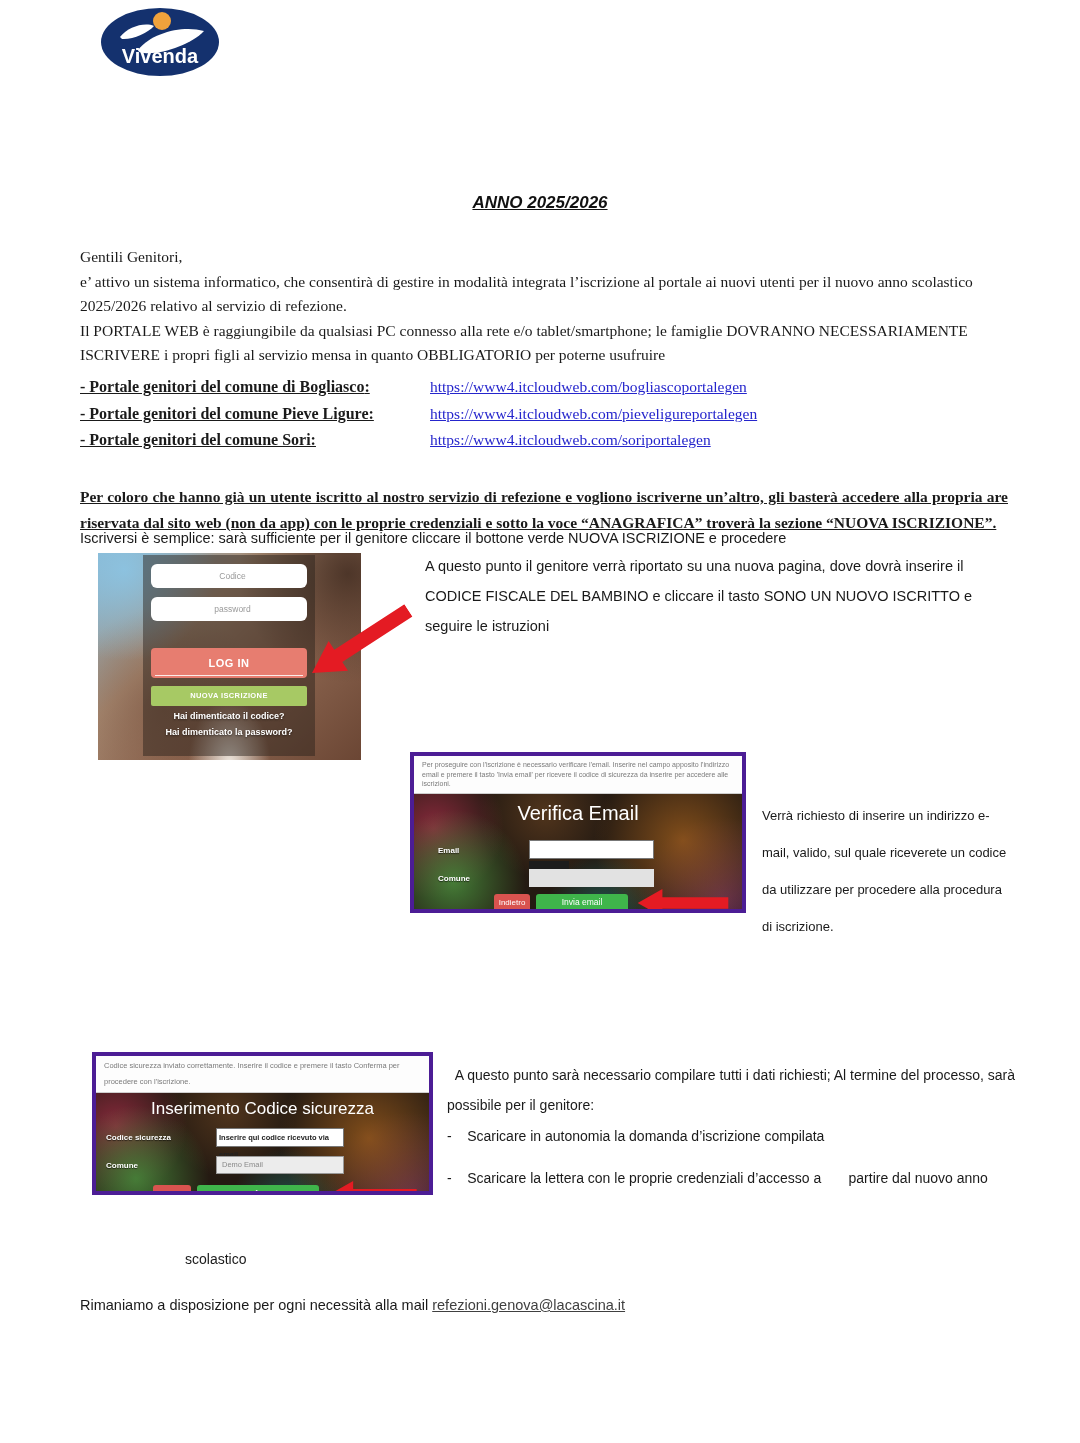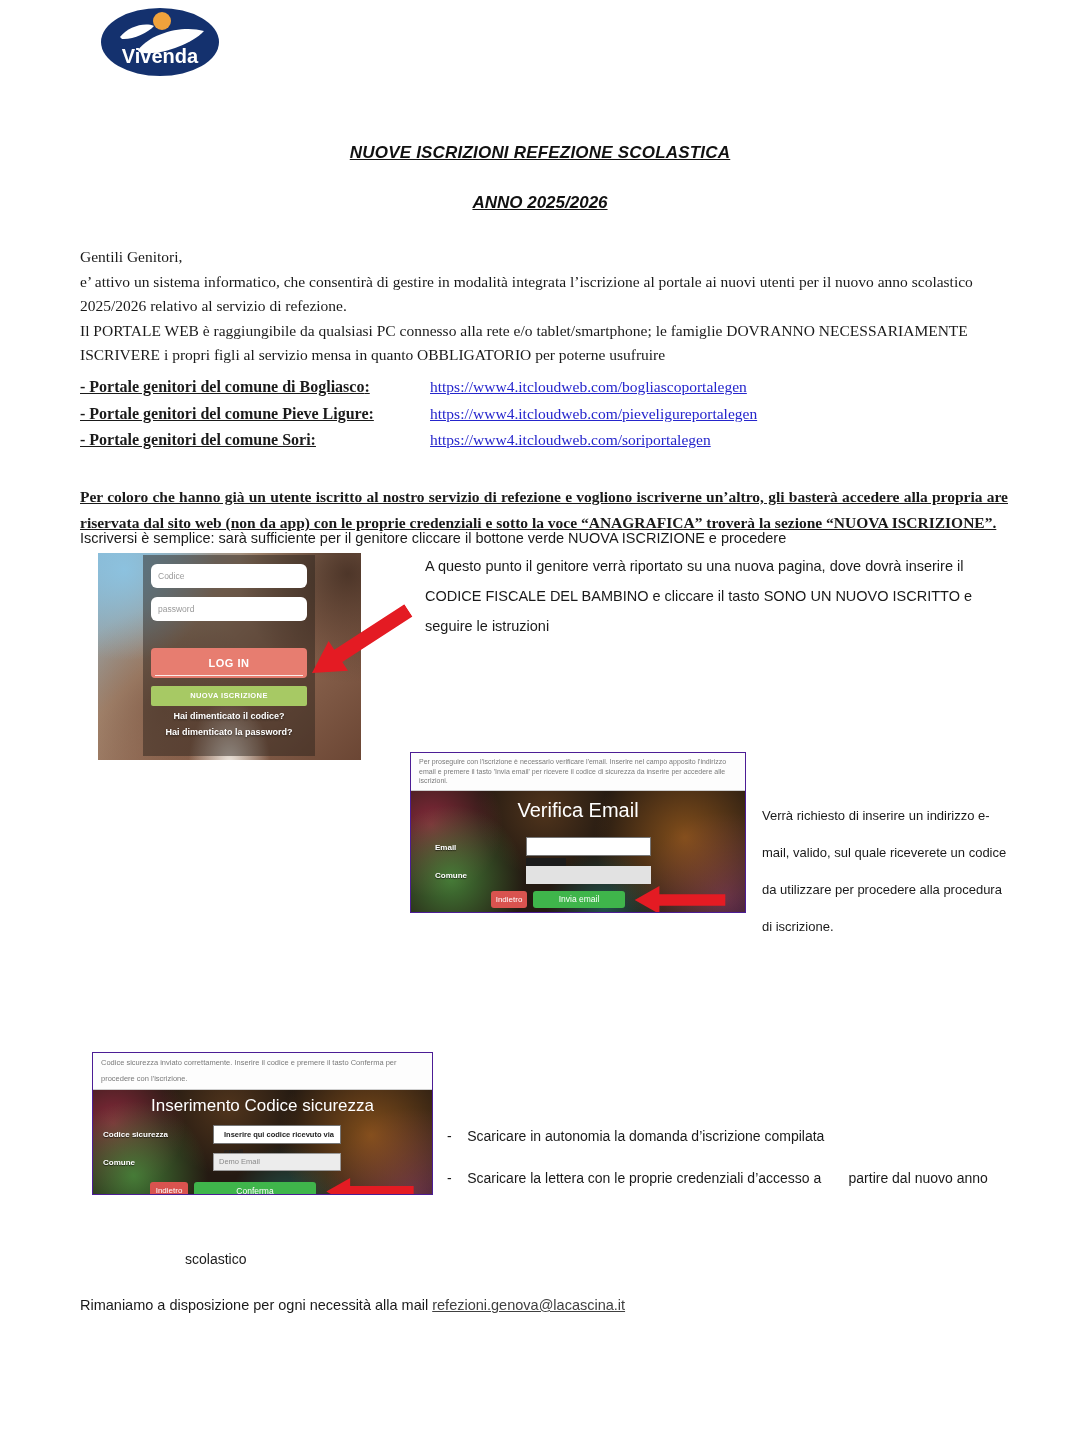--- a/index.html
+++ b/index.html
@@ -44,33 +44,33 @@
     background:
       radial-gradient(circle at 10% 8%, rgba(140,195,225,.95) 0%, rgba(140,195,225,0) 30%),
       radial-gradient(circle at 95% 10%, rgba(70,48,36,.9) 0%, rgba(70,48,36,0) 35%),
       radial-gradient(ellipse at 50% 102%, rgba(245,240,232,.95) 0%, rgba(245,240,232,0) 22%),
       radial-gradient(circle at 25% 75%, rgba(120,80,60,.6) 0%, rgba(120,80,60,0) 40%),
       linear-gradient(135deg,#86b4cf 0%,#a98c74 35%,#8f6852 60%,#6b4634 100%);}
   .login-panel{position:absolute;left:45px;top:2px;width:172px;height:201px;
     background:rgba(42,33,27,.48);}
   .fake-input{position:absolute;left:8px;width:156px;height:24px;background:#fff;border-radius:6px;
     font-family:"Liberation Sans", sans-serif;font-size:8.5px;color:#9a9a9a;line-height:24px;
-    padding-left:7px;box-sizing:border-box;}
+    padding-left:7px;box-sizing:border-box;text-align:center;}
   .btn-login{position:absolute;left:8px;top:93px;width:156px;height:30px;background:#e77d70;border-radius:4px;
     color:#fff;font-family:"Liberation Sans", sans-serif;font-weight:bold;font-size:11px;
     text-align:center;line-height:30px;letter-spacing:.5px;}
   .login-divider{position:absolute;left:12px;top:120px;width:148px;height:1px;background:rgba(255,255,255,.85);}
   .btn-nuova{position:absolute;left:8px;top:131px;width:156px;height:20px;background:#a7c964;border-radius:2px;
     color:#fff;font-family:"Liberation Sans", sans-serif;font-weight:bold;font-size:7.5px;
     text-align:center;line-height:20px;letter-spacing:.4px;}
   .login-link{position:absolute;left:0;width:172px;text-align:center;color:#fff;
     font-family:"Liberation Sans", sans-serif;font-weight:bold;font-size:9px;text-shadow:0 1px 2px rgba(0,0,0,.5);}
 
   
-  .shot-frame{overflow:hidden;border:1px solid #4c1d95;box-sizing:border-box;}
+  .shot-frame{overflow:hidden;border:4px solid #4c1d95;box-sizing:border-box;}
   .shot-notice{background:#fdfdfd;border-bottom:1px solid #cfcfcf;color:#7a7a7a;
     font-family:"Liberation Sans", sans-serif;font-size:7px;line-height:9.5px;padding:4px 8px;box-sizing:border-box;}
   .shot-body{position:relative;width:100%;
     background:
       radial-gradient(circle at 12% 72%, rgba(72,140,60,.85) 0%, rgba(72,140,60,0) 24%),
       radial-gradient(circle at 6% 28%, rgba(160,45,70,.8) 0%, rgba(160,45,70,0) 22%),
       radial-gradient(circle at 82% 38%, rgba(170,100,30,.7) 0%, rgba(170,100,30,0) 32%),
       radial-gradient(circle at 58% 95%, rgba(30,115,110,.6) 0%, rgba(30,115,110,0) 26%),
       radial-gradient(circle at 94% 88%, rgba(145,60,125,.55) 0%, rgba(145,60,125,0) 26%),
       radial-gradient(circle at 40% 15%, rgba(110,70,35,.6) 0%, rgba(110,70,35,0) 30%),
@@ -109,21 +109,20 @@
   <div class="abs logo">
     <svg class="arrow-svg" width="124" height="72" viewBox="0 0 124 72">
       <ellipse cx="62" cy="36" rx="59" ry="34" fill="#14316e"></ellipse>
       <path d="M22,31 C30,21 46,16 56,20 C50,27 34,34 24,33 Z" fill="#ffffff"></path>
       <path d="M40,44 C54,26 86,19 106,25 C94,38 64,49 46,47 C42,46.5 40,45.5 40,44 Z" fill="#ffffff"></path>
       <circle cx="64" cy="15" r="9" fill="#f0a23c"></circle>
       <text x="62" y="57" text-anchor="middle" font-family="Liberation Sans, sans-serif" font-size="20" font-weight="bold" fill="#ffffff">Vivenda</text>
     </svg>
   </div>
 
-  <div class="abs doc-title">NUOVE ISCRIZIONI REFEZIONE SCOLASTICA</div>
   <div class="abs doc-subtitle">ANNO 2025/2026</div>
 
   <div class="abs intro">
     <div>Gentili Genitori,</div>
     <div>e’ attivo un sistema informatico, che consentirà di gestire in modalità integrata l’iscrizione al portale ai nuovi utenti per il nuovo anno scolastico 2025/2026 relativo al servizio di refezione.</div>
     <div>Il PORTALE WEB è raggiungibile da qualsiasi PC connesso alla rete e/o tablet/smartphone; le famiglie DOVRANNO NECESSARIAMENTE ISCRIVERE i propri figli al servizio mensa in quanto OBBLIGATORIO per poterne usufruire</div>
   </div>
 
   <div class="abs portals">
     <div class="portal-row">
@@ -182,33 +181,34 @@
     </div>
   </div>
 
   <div class="abs sans caption-verify">Verrà richiesto di inserire un indirizzo e-mail, valido, sul quale riceverete un codice da utilizzare per procedere alla procedura di iscrizione.</div>
 
   <div class="abs shot-frame shot-code">
     <div class="shot-notice" style="font-size:7.5px;line-height:16px;padding:2px 8px;">Codice sicurezza inviato correttamente. Inserire il codice e premere il tasto Conferma per procedere con l'iscrizione.</div>
     <div class="shot-body" style="height:119px;">
       <div class="shot-title" style="top:6px;font-size:17px;">Inserimento Codice sicurezza</div>
       <div class="shot-label" style="left:10px;top:40px;">Codice sicurezza</div>
-      <div class="shot-input" style="left:120px;top:35px;width:128px;height:19px;border:1px solid #777;font-size:7.5px;font-weight:bold;color:#222;line-height:17px;padding-left:10px;">Inserire qui codice ricevuto via email</div>
+      <div class="shot-input" style="left:120px;top:35px;width:128px;height:19px;border:1px solid #777;font-size:7.5px;font-weight:bold;color:#222;line-height:17px;padding-left:2px;">Inserire qui codice ricevuto via email</div>
       <div class="shot-label" style="left:10px;top:68px;">Comune</div>
       <div class="shot-input" style="left:120px;top:63px;width:128px;height:18px;background:#ececec;border:1px solid #999;font-size:7.5px;color:#8a8a8a;line-height:16px;padding-left:5px;">Demo Email</div>
       <div class="btn-red" style="left:57px;top:92px;width:38px;height:18px;line-height:18px;">Indietro</div>
       <div class="btn-green" style="left:101px;top:92px;width:122px;height:18px;line-height:18px;">Conferma</div>
       <div style="position:absolute;left:218px;top:88px;">
         <svg class="arrow-svg" width="118" height="27" viewBox="0 0 110 34">
           <polygon points="0,17 30,0 30,10 110,10 110,24 30,24 30,34" fill="#e41b23"></polygon>
         </svg>
       </div>
     </div>
   </div>
 
+  <div class="abs sans final-p1">  A questo punto sarà necessario compilare tutti i dati richiesti; Al termine del processo, sarà possibile per il genitore:</div>
   <div class="abs sans final-b1">-&nbsp;&nbsp;&nbsp;&nbsp;Scaricare in autonomia la domanda d’iscrizione compilata</div>
   <div class="abs sans final-b2">-&nbsp;&nbsp;&nbsp;&nbsp;Scaricare la lettera con le proprie credenziali d’accesso a &nbsp;&nbsp;&nbsp;&nbsp;&nbsp; partire dal nuovo anno</div>
   <div class="abs sans final-cont1">scolastico</div>
 
   <div class="abs sans footer-line">
     <span>Rimaniamo a disposizione per ogni necessità alla mail </span><a>refezioni.genova@lacascina.it</a>
   </div>
 
 </div>
 

